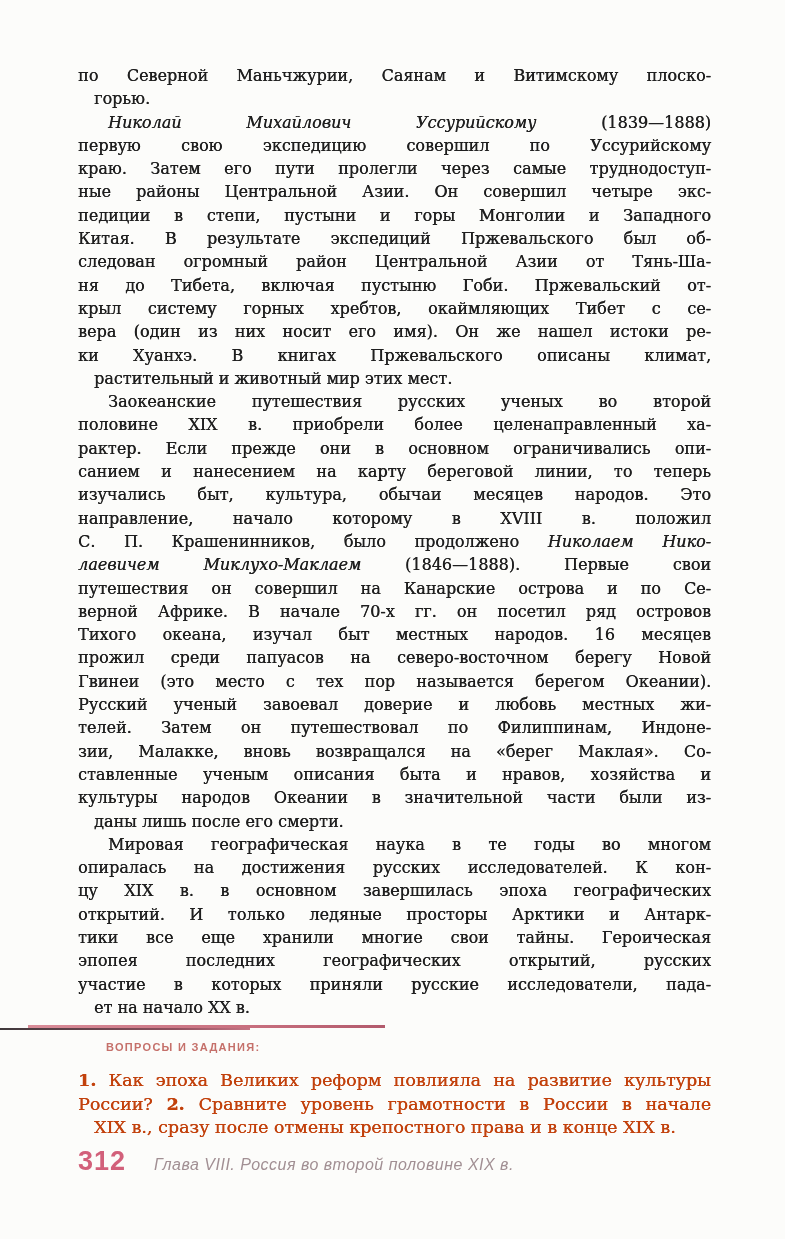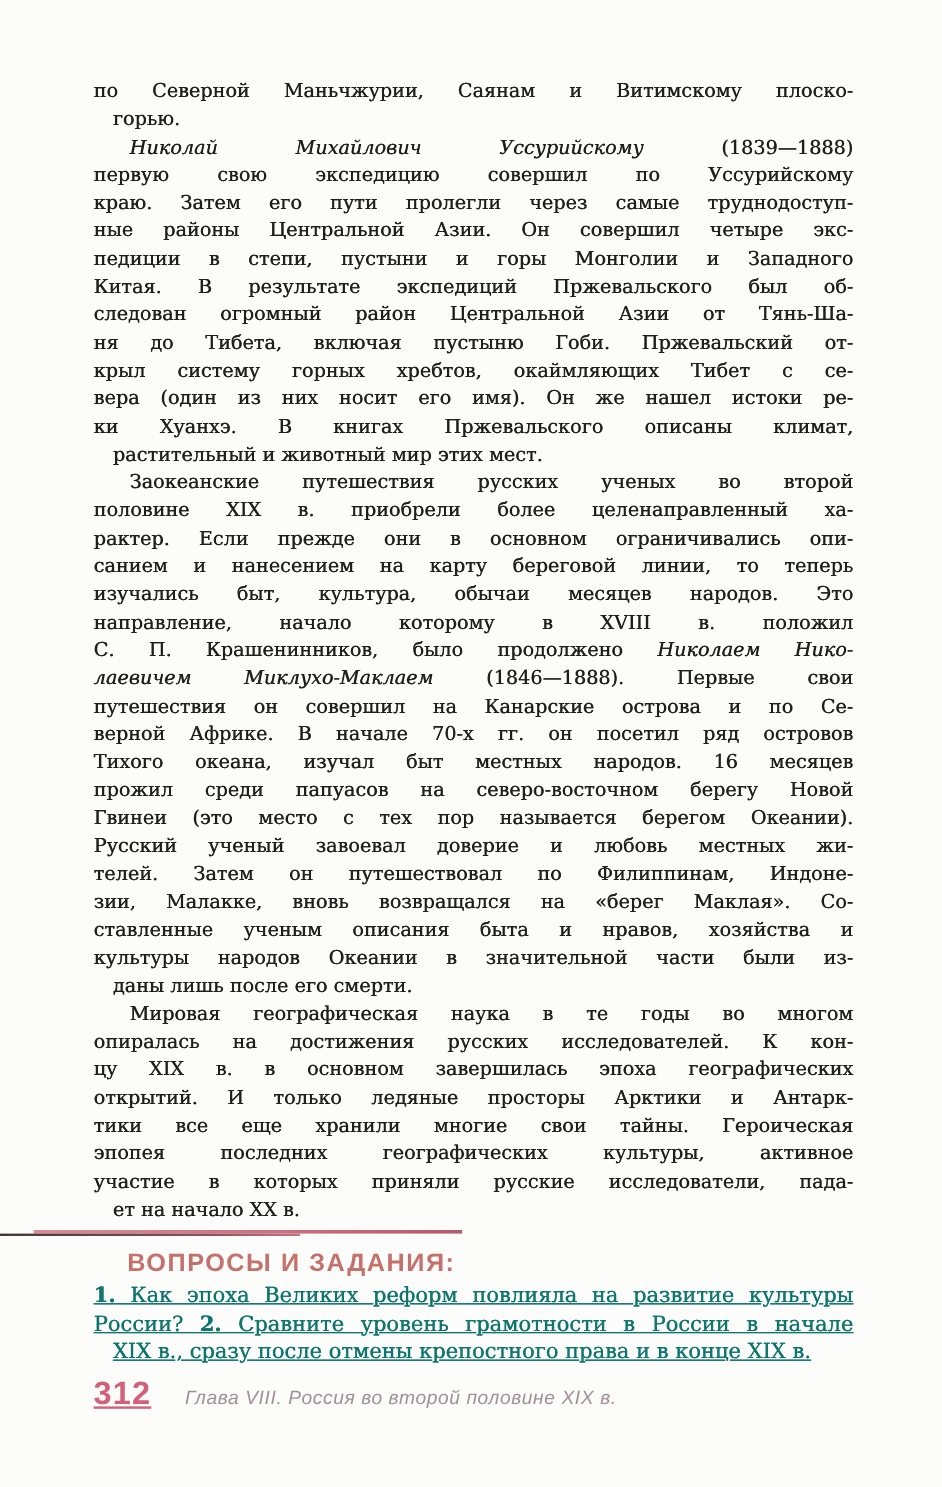--- a/index.html
+++ b/index.html
@@ -29,36 +29,35 @@
     position:absolute; left:28px; top:0; right:0; height:2.5px;
     background:linear-gradient(to right,#d98c98,#c9707f 60%,#b25a6c);
   }
   .rule-bottom {
     position:absolute; left:0; top:2.8px; width:250px; height:2.4px;
     background:linear-gradient(to right,#3f383b,#8f5260 70%,#c57584);
   }
   .q-heading {
     position:absolute; left:106px; top:1041px;
     font-family:"Liberation Sans","DejaVu Sans",sans-serif;
-    font-weight:bold; font-size:21px; letter-spacing:1.3px;
+    font-weight:bold; font-size:11px; letter-spacing:1.3px;
     color:#c5706a;
   }
   .questions {
     position:absolute; left:78px; top:1069px; width:633px;
-    font-size:17.5px; line-height:23.6px; color:#0f766e;
+    font-size:17.5px; line-height:23.6px; color:#c2410c;
     text-shadow:0.3px 0 0 currentColor;
-    text-decoration:underline;
   }
   .footer {
     position:absolute; left:78px; top:1146px;
     display:flex; align-items:baseline;
     font-family:"Liberation Sans","DejaVu Sans",sans-serif;
   }
   .page-num {
-    font-weight:bold; font-size:27px; color:#d2607a; letter-spacing:1px;text-decoration:underline;
+    font-weight:bold; font-size:27px; color:#d2607a; letter-spacing:1px;
   }
   .chapter {
     margin-left:28px; font-style:italic; font-size:16px; color:#a18f93;
     letter-spacing:0.5px;
   }
 </style>
 </head>
 <body>
 
 <div class="page">
@@ -101,21 +100,21 @@
         <div class="tline"><span>ставленные ученым описания быта и нравов, хозяйства и</span></div>
         <div class="tline"><span>культуры народов Океании в значительной части были из-</span></div>
         <div class="tline lastline"><span>даны лишь после его смерти.</span></div>
       </div>
       <div>
         <div class="tline indent"><span>Мировая географическая наука в те годы во многом</span></div>
         <div class="tline"><span>опиралась на достижения русских исследователей. К кон-</span></div>
         <div class="tline"><span>цу XIX в. в основном завершилась эпоха географических</span></div>
         <div class="tline"><span>открытий. И только ледяные просторы Арктики и Антарк-</span></div>
         <div class="tline"><span>тики все еще хранили многие свои тайны. Героическая</span></div>
-        <div class="tline"><span>эпопея последних географических культуры, активное</span></div>
+        <div class="tline"><span>эпопея последних географических открытий, русских</span></div>
         <div class="tline"><span>участие в которых приняли русские исследователи, пада-</span></div>
         <div class="tline lastline"><span>ет на начало XX в.</span></div>
       </div>
     </div>
 
   <div class="rule">
     <div class="rule-top"></div>
     <div class="rule-bottom"></div>
   </div>
 

